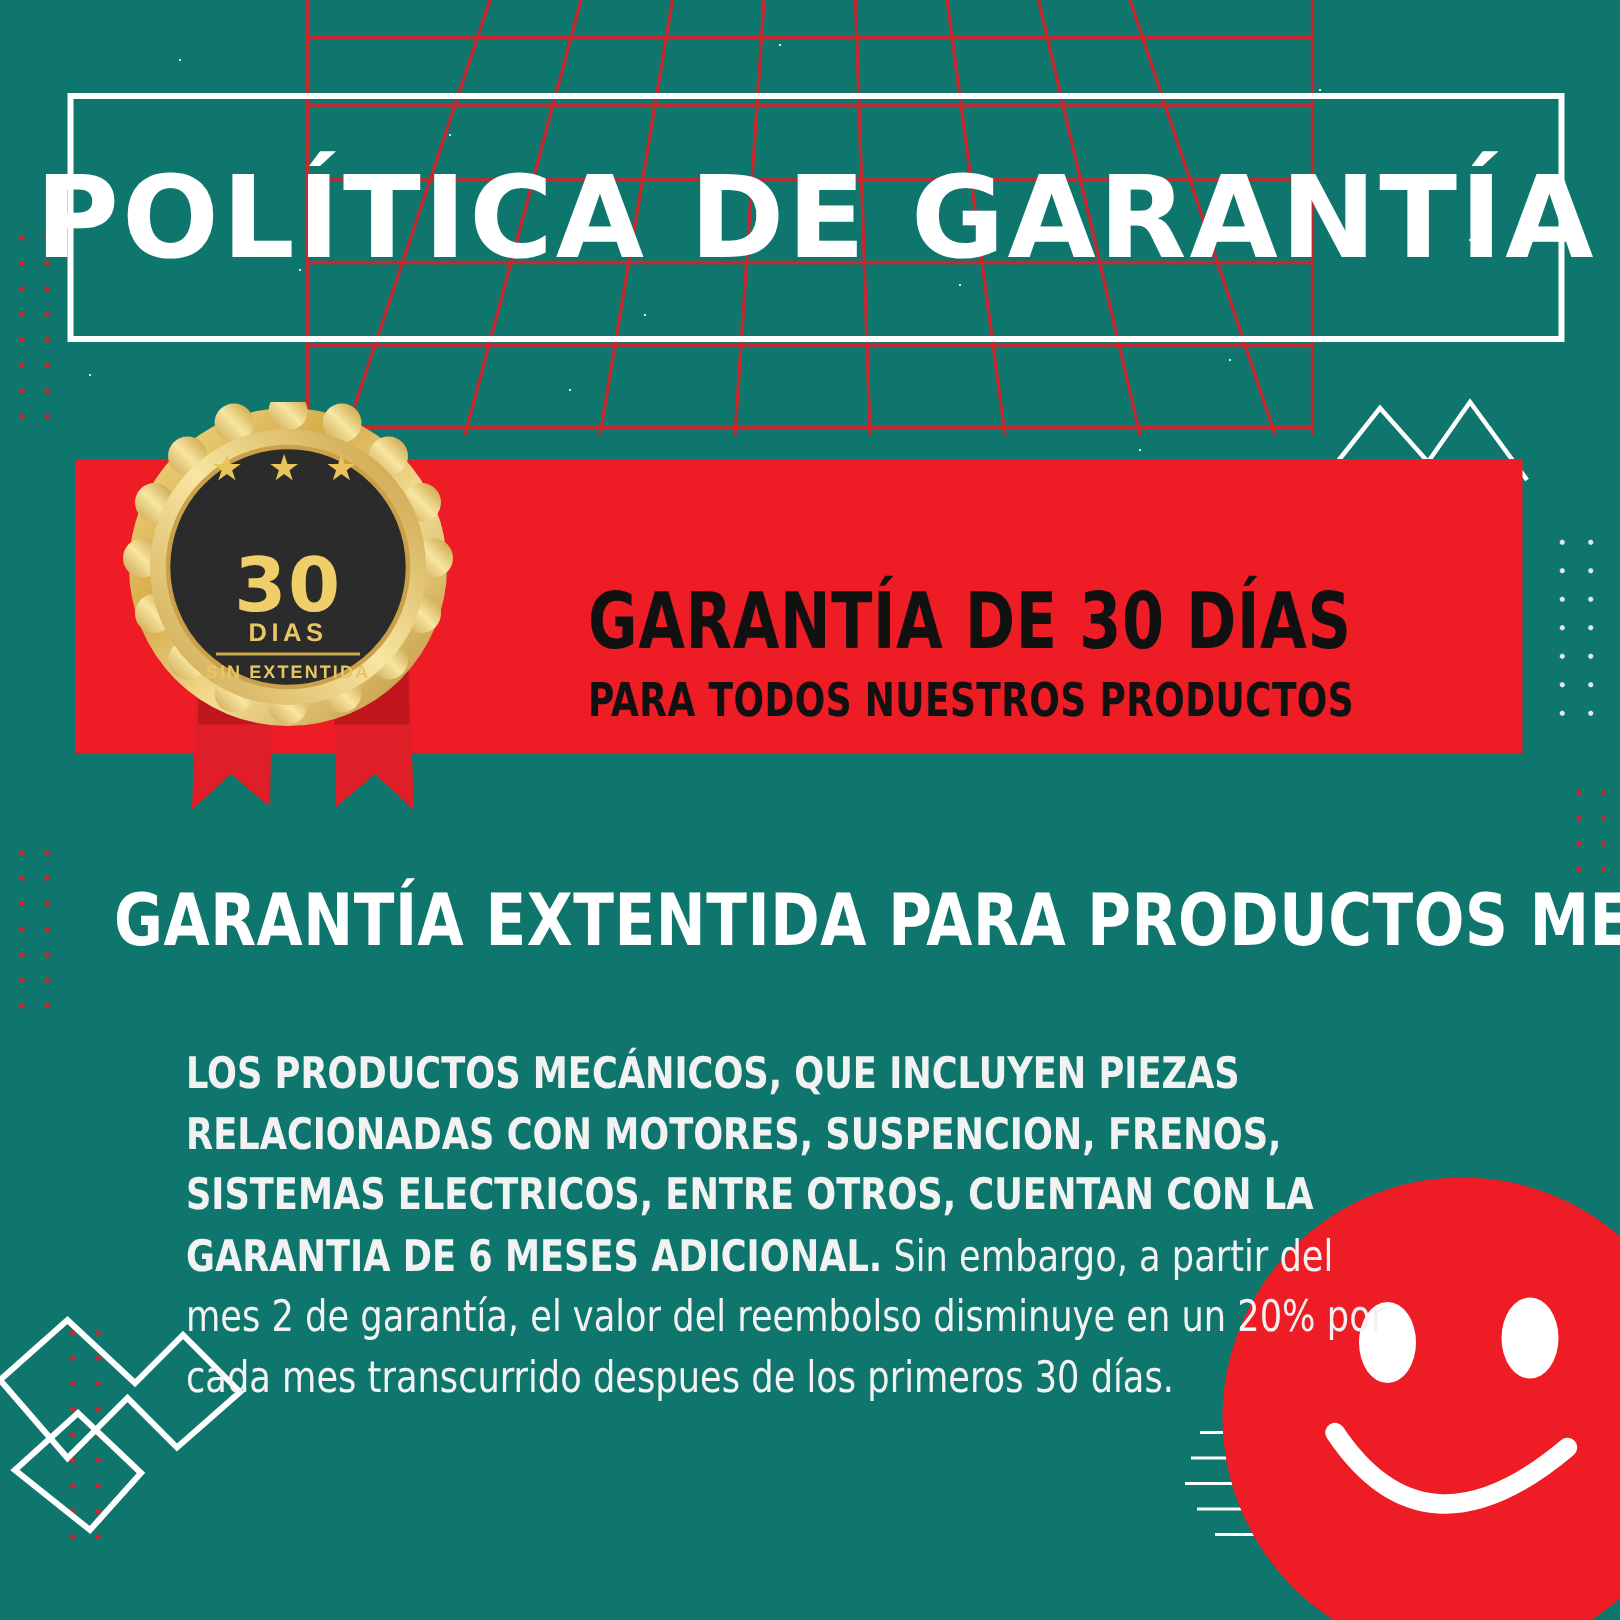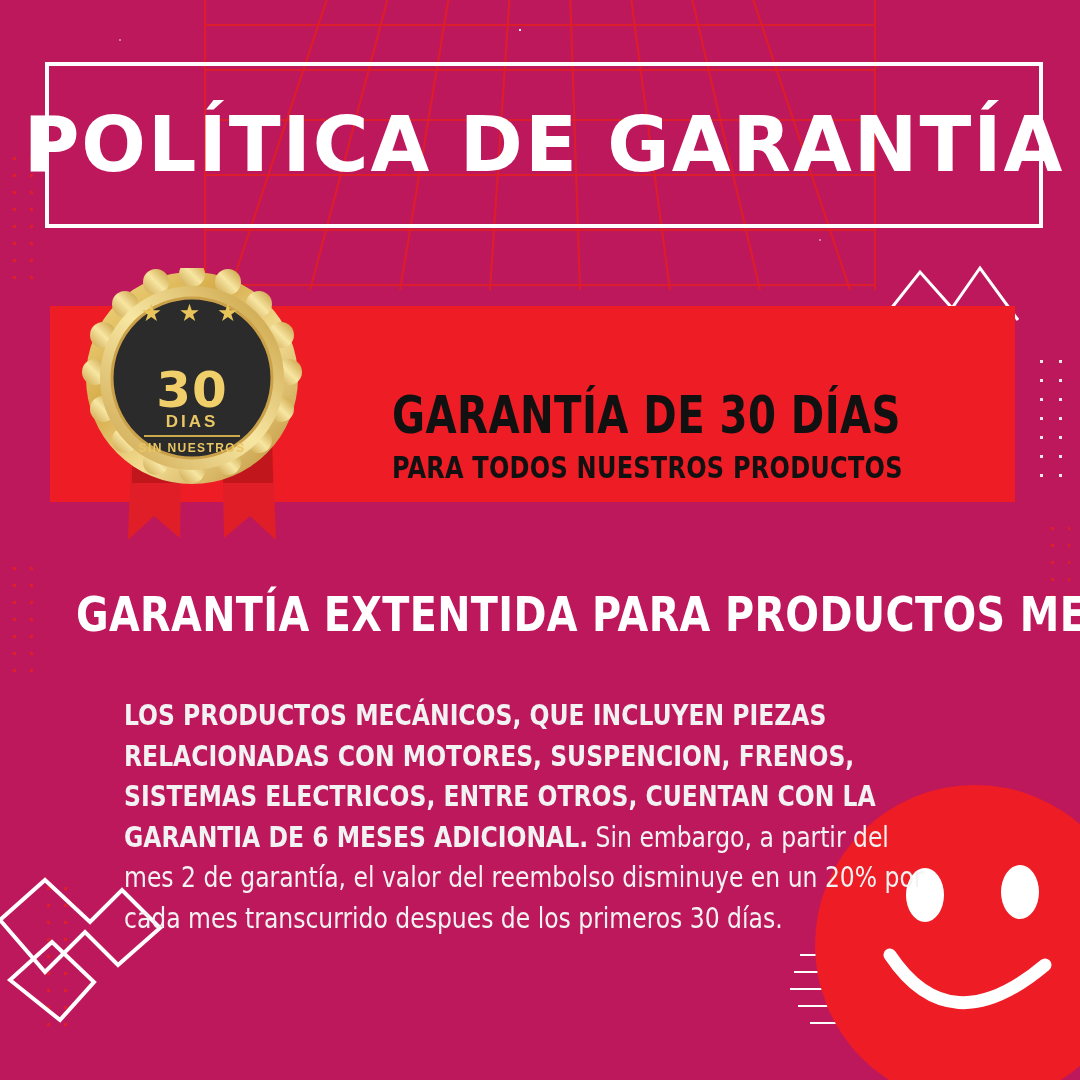--- a/index.html
+++ b/index.html
@@ -3,21 +3,21 @@
 <meta charset="utf-8">
 <style>
   html,body{margin:0;padding:0;}
   body{
     width:1080px;height:1080px;
     background:#0a0a0c;
     font-family:"Liberation Sans", sans-serif;
     overflow:hidden;
     position:relative;
   }
-  .poster{position:absolute;inset:0;overflow:hidden;background:#be185d;}
+  .poster{position:absolute;inset:0;overflow:hidden;background:#0f766e;}
 
   
   .bg-layer{position:absolute;inset:0;pointer-events:none;}
 
   
   .grid-top{position:absolute;top:-10px;left:0;width:1080px;height:300px;opacity:.95;}
 
   
   .stars{position:absolute;top:0;left:0;width:1080px;height:330px;
     background-image:
@@ -269,21 +269,21 @@
         <circle cx="110" cy="110" r="92" fill="url(#gold2)"></circle>
         <circle cx="110" cy="110" r="80" fill="#2b2b2b"></circle>
         <circle cx="110" cy="110" r="80" fill="none" stroke="#caa149" stroke-width="3"></circle>
       </g>
     </svg>
     <div class="badge-inner-text">
       <div class="badge-stars">★ ★ ★</div>
       <div class="badge-num">30</div>
       <div class="badge-dias">DIAS</div>
       <div class="badge-line"></div>
-      <div class="badge-q">SIN NUESTROS</div>
+      <div class="badge-q">SIN EXTENTIDA</div>
     </div>
   </div>
 
   <div class="headline">GARANTÍA EXTENTIDA PARA PRODUCTOS MECÁNICOS</div>
 
   <div class="body-copy">
     <span class="up">LOS PRODUCTOS MECÁNICOS, QUE INCLUYEN PIEZAS RELACIONADAS CON MOTORES, SUSPENCION, FRENOS, SISTEMAS ELECTRICOS, ENTRE OTROS, CUENTAN CON LA GARANTIA DE 6 MESES ADICIONAL.</span><span> Sin embargo, a partir del mes 2 de garantía, el valor del reembolso disminuye en un 20% por cada mes transcurrido despues de los primeros 30 días.</span>
   </div>
 
 </div>

